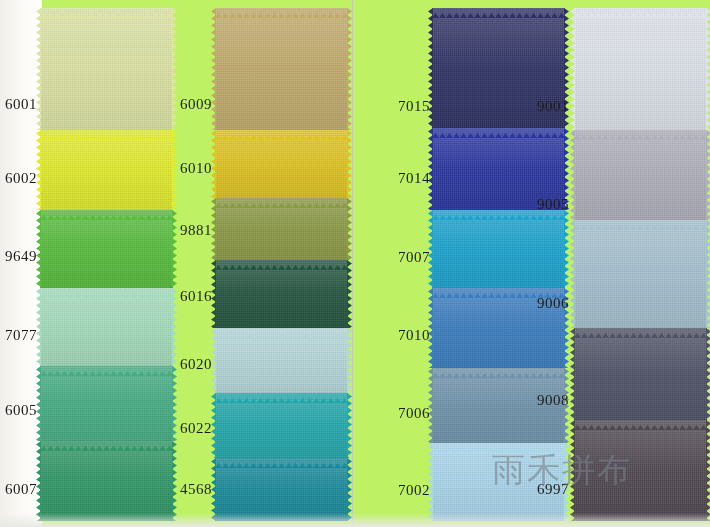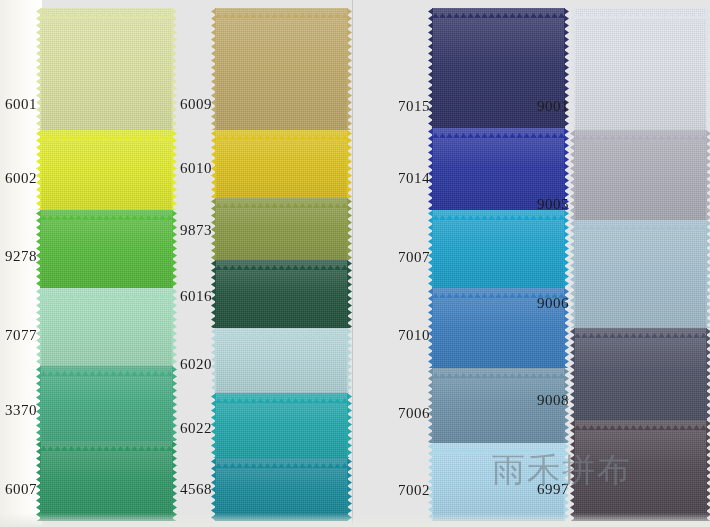--- a/index.html
+++ b/index.html
@@ -7,21 +7,21 @@
     padding: 0;
     background: #ffffff;
   }
   body {
     font-family: "Liberation Serif", serif;
   }
   .sheet {
     position: relative;
     width: 710px;
     height: 527px;
-    background: #e5e5e5;
+    background: #bef264;
     overflow: hidden;
   }
   
   .paper-shade-left {
     position: absolute;
     left: 0; top: 0;
     width: 42px; height: 527px;
     background: linear-gradient(to right, #f0efe9 0%, #fbfaf6 55%, #ffffff 100%);
     pointer-events: none;
   }
@@ -148,21 +148,21 @@
           <div class="zig zig-bottom"><svg width="133" height="5" viewBox="0 0 133 5" preserveAspectRatio="none">
               <path d="M0,0 L3.5,5 L7,0 L10.5,5 L14,0 L17.5,5 L21,0 L24.5,5 L28,0 L31.5,5 L35,0 L38.5,5 L42,0 L45.5,5 L49,0 L52.5,5 L56,0 L59.5,5 L63,0 L66.5,5 L70,0 L73.5,5 L77,0 L80.5,5 L84,0 L87.5,5 L91,0 L94.5,5 L98,0 L101.5,5 L105,0 L108.5,5 L112,0 L115.5,5 L119,0 L122.5,5 L126,0 L129.5,5 L133,0 L136.5,5 L140,0 L140,0 Z" fill="#57bd3c"></path>
             </svg></div>
           <div class="zig zig-left"><svg width="5" height="78" viewBox="0 0 5 78" preserveAspectRatio="none">
               <path d="M5,0 L0,3.5 L5,7 L0,10.5 L5,14 L0,17.5 L5,21 L0,24.5 L5,28 L0,31.5 L5,35 L0,38.5 L5,42 L0,45.5 L5,49 L0,52.5 L5,56 L0,59.5 L5,63 L0,66.5 L5,70 L0,73.5 L5,77 L0,80.5 L5,84 L0,87.5 L5,91 L5,91 Z" fill="#57bd3c"></path>
             </svg></div>
           <div class="zig zig-right"><svg width="5" height="78" viewBox="0 0 5 78" preserveAspectRatio="none">
               <path d="M0,0 L5,3.5 L0,7 L5,10.5 L0,14 L5,17.5 L0,21 L5,24.5 L0,28 L5,31.5 L0,35 L5,38.5 L0,42 L5,45.5 L0,49 L5,52.5 L0,56 L5,59.5 L0,63 L5,66.5 L0,70 L5,73.5 L0,77 L5,80.5 L0,84 L5,87.5 L0,91 L0,91 Z" fill="#57bd3c"></path>
             </svg></div>
         </div>
-        <div class="label" style="left: 5px; top: 248px;">9278</div>
+        <div class="label" style="left: 5px; top: 248px;">9649</div>
         <div class="chip" style="left: 40px; top: 288px; width: 133px; height: 78px; background: rgb(164, 221, 189);">
           <div class="chip-fill"></div>
           <div class="zig zig-top"><svg width="133" height="5" viewBox="0 0 133 5" preserveAspectRatio="none">
               <path d="M0,5 L3.5,0 L7,5 L10.5,0 L14,5 L17.5,0 L21,5 L24.5,0 L28,5 L31.5,0 L35,5 L38.5,0 L42,5 L45.5,0 L49,5 L52.5,0 L56,5 L59.5,0 L63,5 L66.5,0 L70,5 L73.5,0 L77,5 L80.5,0 L84,5 L87.5,0 L91,5 L94.5,0 L98,5 L101.5,0 L105,5 L108.5,0 L112,5 L115.5,0 L119,5 L122.5,0 L126,5 L129.5,0 L133,5 L136.5,0 L140,5 L140,5 Z" fill="#a4ddbd"></path>
             </svg></div>
           <div class="zig zig-bottom"><svg width="133" height="5" viewBox="0 0 133 5" preserveAspectRatio="none">
               <path d="M0,0 L3.5,5 L7,0 L10.5,5 L14,0 L17.5,5 L21,0 L24.5,5 L28,0 L31.5,5 L35,0 L38.5,5 L42,0 L45.5,5 L49,0 L52.5,5 L56,0 L59.5,5 L63,0 L66.5,5 L70,0 L73.5,5 L77,0 L80.5,5 L84,0 L87.5,5 L91,0 L94.5,5 L98,0 L101.5,5 L105,0 L108.5,5 L112,0 L115.5,5 L119,0 L122.5,5 L126,0 L129.5,5 L133,0 L136.5,5 L140,0 L140,0 Z" fill="#a4ddbd"></path>
             </svg></div>
           <div class="zig zig-left"><svg width="5" height="78" viewBox="0 0 5 78" preserveAspectRatio="none">
               <path d="M5,0 L0,3.5 L5,7 L0,10.5 L5,14 L0,17.5 L5,21 L0,24.5 L5,28 L0,31.5 L5,35 L0,38.5 L5,42 L0,45.5 L5,49 L0,52.5 L5,56 L0,59.5 L5,63 L0,66.5 L5,70 L0,73.5 L5,77 L0,80.5 L5,84 L0,87.5 L5,91 L5,91 Z" fill="#a4ddbd"></path>
@@ -180,21 +180,21 @@
           <div class="zig zig-bottom"><svg width="133" height="5" viewBox="0 0 133 5" preserveAspectRatio="none">
               <path d="M0,0 L3.5,5 L7,0 L10.5,5 L14,0 L17.5,5 L21,0 L24.5,5 L28,0 L31.5,5 L35,0 L38.5,5 L42,0 L45.5,5 L49,0 L52.5,5 L56,0 L59.5,5 L63,0 L66.5,5 L70,0 L73.5,5 L77,0 L80.5,5 L84,0 L87.5,5 L91,0 L94.5,5 L98,0 L101.5,5 L105,0 L108.5,5 L112,0 L115.5,5 L119,0 L122.5,5 L126,0 L129.5,5 L133,0 L136.5,5 L140,0 L140,0 Z" fill="#45ad83"></path>
             </svg></div>
           <div class="zig zig-left"><svg width="5" height="75" viewBox="0 0 5 75" preserveAspectRatio="none">
               <path d="M5,0 L0,3.5 L5,7 L0,10.5 L5,14 L0,17.5 L5,21 L0,24.5 L5,28 L0,31.5 L5,35 L0,38.5 L5,42 L0,45.5 L5,49 L0,52.5 L5,56 L0,59.5 L5,63 L0,66.5 L5,70 L0,73.5 L5,77 L0,80.5 L5,84 L5,84 Z" fill="#45ad83"></path>
             </svg></div>
           <div class="zig zig-right"><svg width="5" height="75" viewBox="0 0 5 75" preserveAspectRatio="none">
               <path d="M0,0 L5,3.5 L0,7 L5,10.5 L0,14 L5,17.5 L0,21 L5,24.5 L0,28 L5,31.5 L0,35 L5,38.5 L0,42 L5,45.5 L0,49 L5,52.5 L0,56 L5,59.5 L0,63 L5,66.5 L0,70 L5,73.5 L0,77 L5,80.5 L0,84 L0,84 Z" fill="#45ad83"></path>
             </svg></div>
         </div>
-        <div class="label" style="left: 5px; top: 402px;">3370</div>
+        <div class="label" style="left: 5px; top: 402px;">6005</div>
         <div class="chip" style="left: 40px; top: 441px; width: 133px; height: 80px; background: rgb(47, 151, 102);">
           <div class="chip-fill"></div>
           <div class="zig zig-top"><svg width="133" height="5" viewBox="0 0 133 5" preserveAspectRatio="none">
               <path d="M0,5 L3.5,0 L7,5 L10.5,0 L14,5 L17.5,0 L21,5 L24.5,0 L28,5 L31.5,0 L35,5 L38.5,0 L42,5 L45.5,0 L49,5 L52.5,0 L56,5 L59.5,0 L63,5 L66.5,0 L70,5 L73.5,0 L77,5 L80.5,0 L84,5 L87.5,0 L91,5 L94.5,0 L98,5 L101.5,0 L105,5 L108.5,0 L112,5 L115.5,0 L119,5 L122.5,0 L126,5 L129.5,0 L133,5 L136.5,0 L140,5 L140,5 Z" fill="#2f9766"></path>
             </svg></div>
           <div class="zig zig-bottom"></div>
           <div class="zig zig-left"><svg width="5" height="80" viewBox="0 0 5 80" preserveAspectRatio="none">
               <path d="M5,0 L0,3.5 L5,7 L0,10.5 L5,14 L0,17.5 L5,21 L0,24.5 L5,28 L0,31.5 L5,35 L0,38.5 L5,42 L0,45.5 L5,49 L0,52.5 L5,56 L0,59.5 L5,63 L0,66.5 L5,70 L0,73.5 L5,77 L0,80.5 L5,84 L0,87.5 L5,91 L5,91 Z" fill="#2f9766"></path>
             </svg></div>
           <div class="zig zig-right"><svg width="5" height="80" viewBox="0 0 5 80" preserveAspectRatio="none">
@@ -244,21 +244,21 @@
           <div class="zig zig-bottom"><svg width="133" height="5" viewBox="0 0 133 5" preserveAspectRatio="none">
               <path d="M0,0 L3.5,5 L7,0 L10.5,5 L14,0 L17.5,5 L21,0 L24.5,5 L28,0 L31.5,5 L35,0 L38.5,5 L42,0 L45.5,5 L49,0 L52.5,5 L56,0 L59.5,5 L63,0 L66.5,5 L70,0 L73.5,5 L77,0 L80.5,5 L84,0 L87.5,5 L91,0 L94.5,5 L98,0 L101.5,5 L105,0 L108.5,5 L112,0 L115.5,5 L119,0 L122.5,5 L126,0 L129.5,5 L133,0 L136.5,5 L140,0 L140,0 Z" fill="#8b9a45"></path>
             </svg></div>
           <div class="zig zig-left"><svg width="5" height="62" viewBox="0 0 5 62" preserveAspectRatio="none">
               <path d="M5,0 L0,3.5 L5,7 L0,10.5 L5,14 L0,17.5 L5,21 L0,24.5 L5,28 L0,31.5 L5,35 L0,38.5 L5,42 L0,45.5 L5,49 L0,52.5 L5,56 L0,59.5 L5,63 L0,66.5 L5,70 L5,70 Z" fill="#8b9a45"></path>
             </svg></div>
           <div class="zig zig-right"><svg width="5" height="62" viewBox="0 0 5 62" preserveAspectRatio="none">
               <path d="M0,0 L5,3.5 L0,7 L5,10.5 L0,14 L5,17.5 L0,21 L5,24.5 L0,28 L5,31.5 L0,35 L5,38.5 L0,42 L5,45.5 L0,49 L5,52.5 L0,56 L5,59.5 L0,63 L5,66.5 L0,70 L0,70 Z" fill="#8b9a45"></path>
             </svg></div>
         </div>
-        <div class="label" style="left: 180px; top: 222px;">9873</div>
+        <div class="label" style="left: 180px; top: 222px;">9881</div>
         <div class="chip" style="left: 215px; top: 260px; width: 133px; height: 68px; background: rgb(35, 84, 63);">
           <div class="chip-fill"></div>
           <div class="zig zig-top"><svg width="133" height="5" viewBox="0 0 133 5" preserveAspectRatio="none">
               <path d="M0,5 L3.5,0 L7,5 L10.5,0 L14,5 L17.5,0 L21,5 L24.5,0 L28,5 L31.5,0 L35,5 L38.5,0 L42,5 L45.5,0 L49,5 L52.5,0 L56,5 L59.5,0 L63,5 L66.5,0 L70,5 L73.5,0 L77,5 L80.5,0 L84,5 L87.5,0 L91,5 L94.5,0 L98,5 L101.5,0 L105,5 L108.5,0 L112,5 L115.5,0 L119,5 L122.5,0 L126,5 L129.5,0 L133,5 L136.5,0 L140,5 L140,5 Z" fill="#23543f"></path>
             </svg></div>
           <div class="zig zig-bottom"><svg width="133" height="5" viewBox="0 0 133 5" preserveAspectRatio="none">
               <path d="M0,0 L3.5,5 L7,0 L10.5,5 L14,0 L17.5,5 L21,0 L24.5,5 L28,0 L31.5,5 L35,0 L38.5,5 L42,0 L45.5,5 L49,0 L52.5,5 L56,0 L59.5,5 L63,0 L66.5,5 L70,0 L73.5,5 L77,0 L80.5,5 L84,0 L87.5,5 L91,0 L94.5,5 L98,0 L101.5,5 L105,0 L108.5,5 L112,0 L115.5,5 L119,0 L122.5,5 L126,0 L129.5,5 L133,0 L136.5,5 L140,0 L140,0 Z" fill="#23543f"></path>
             </svg></div>
           <div class="zig zig-left"><svg width="5" height="68" viewBox="0 0 5 68" preserveAspectRatio="none">
               <path d="M5,0 L0,3.5 L5,7 L0,10.5 L5,14 L0,17.5 L5,21 L0,24.5 L5,28 L0,31.5 L5,35 L0,38.5 L5,42 L0,45.5 L5,49 L0,52.5 L5,56 L0,59.5 L5,63 L0,66.5 L5,70 L0,73.5 L5,77 L5,77 Z" fill="#23543f"></path>

